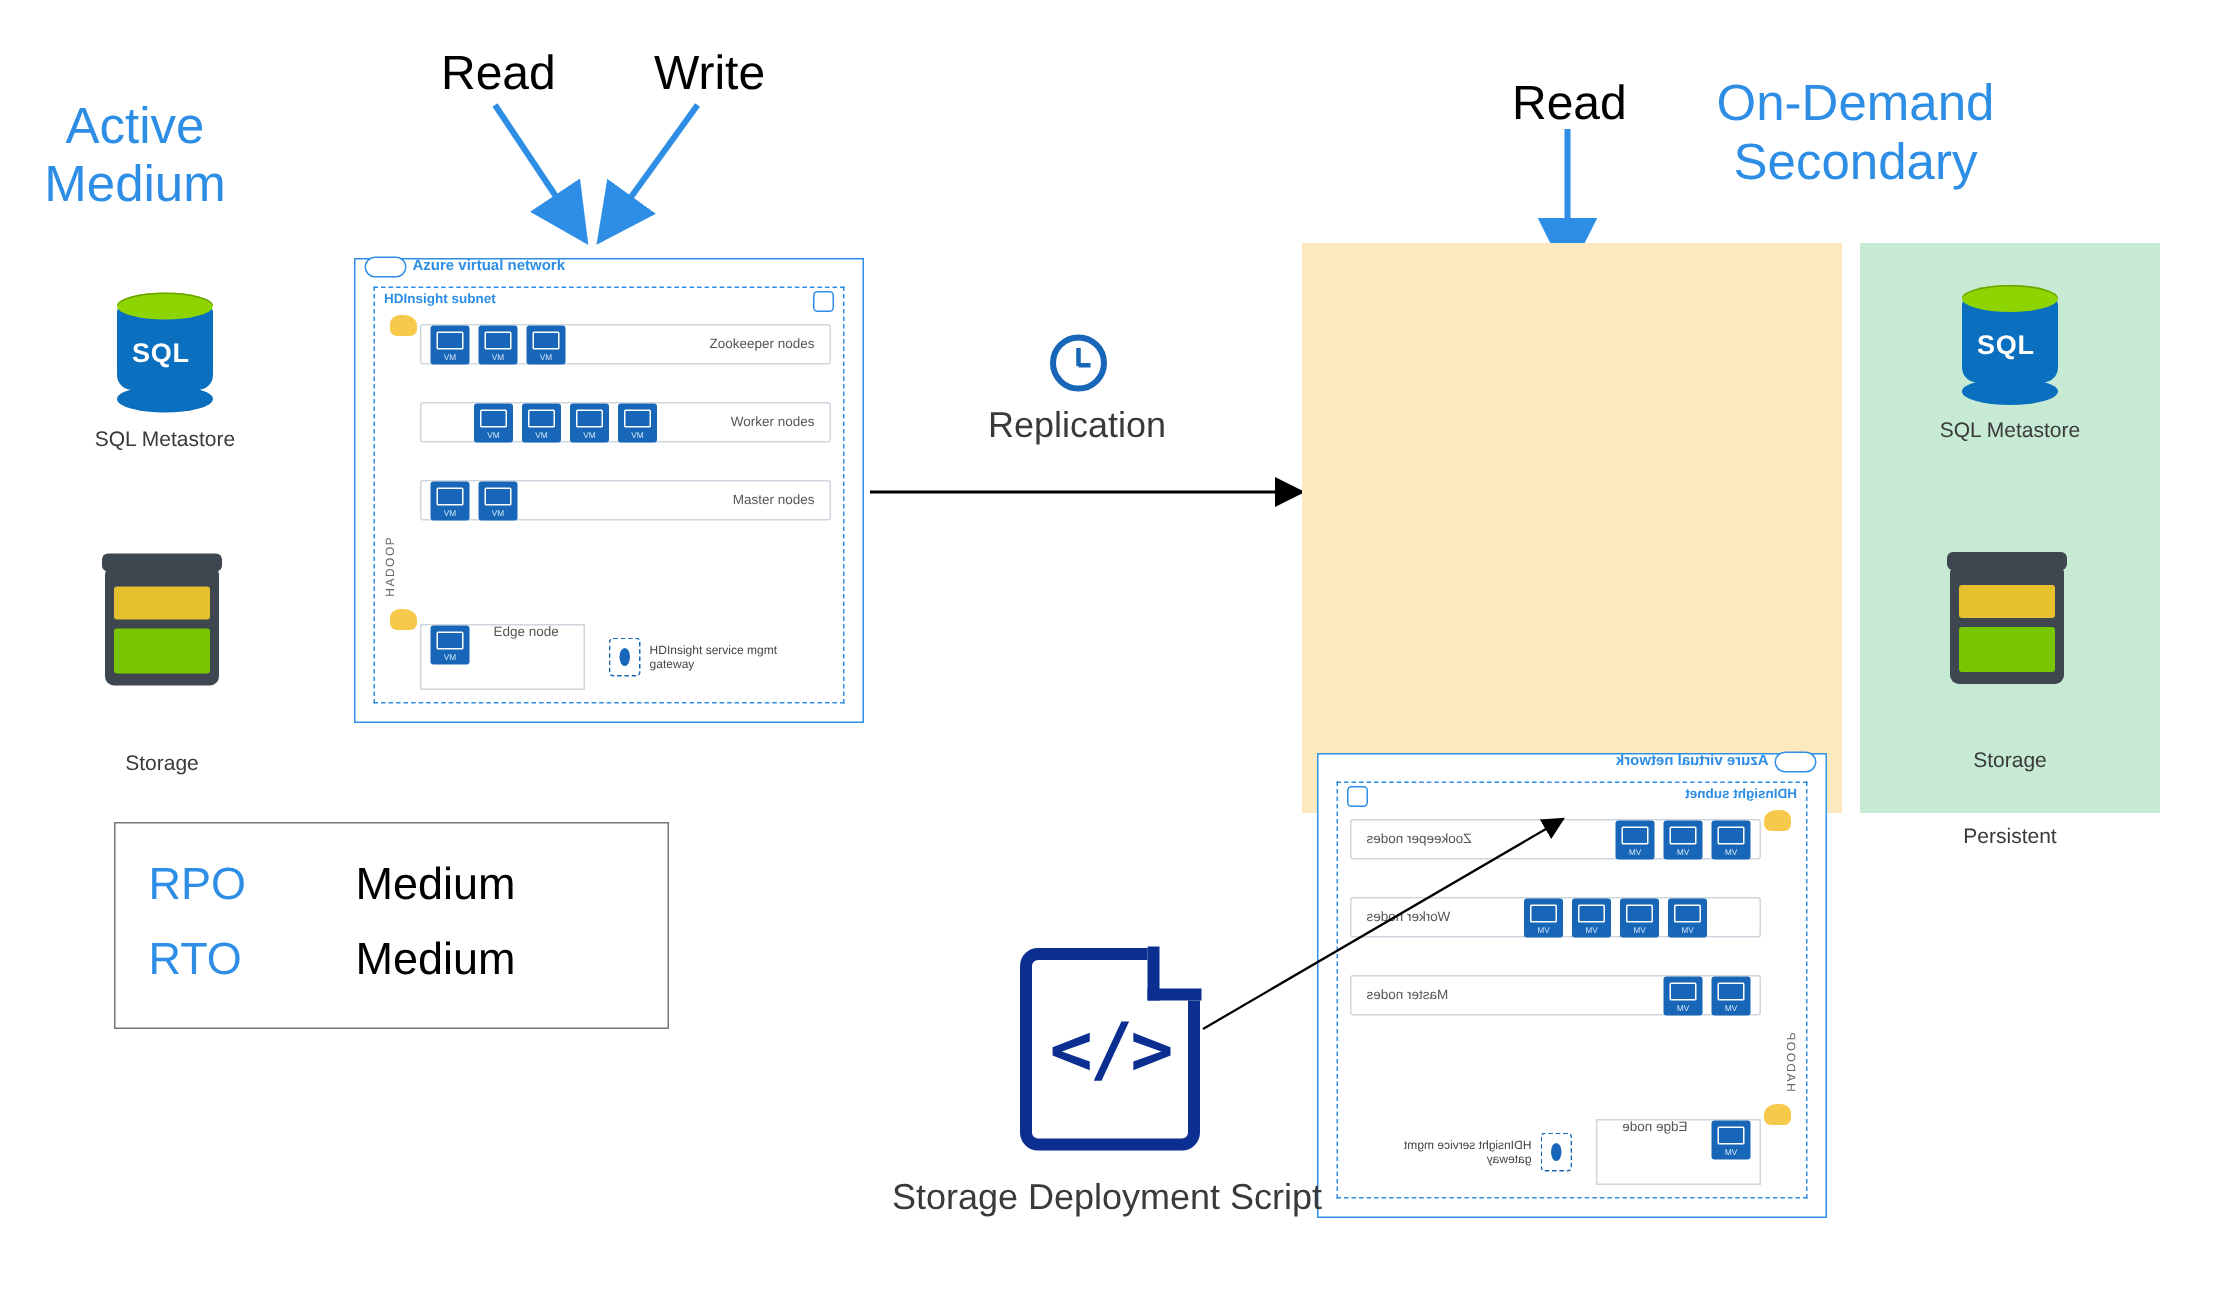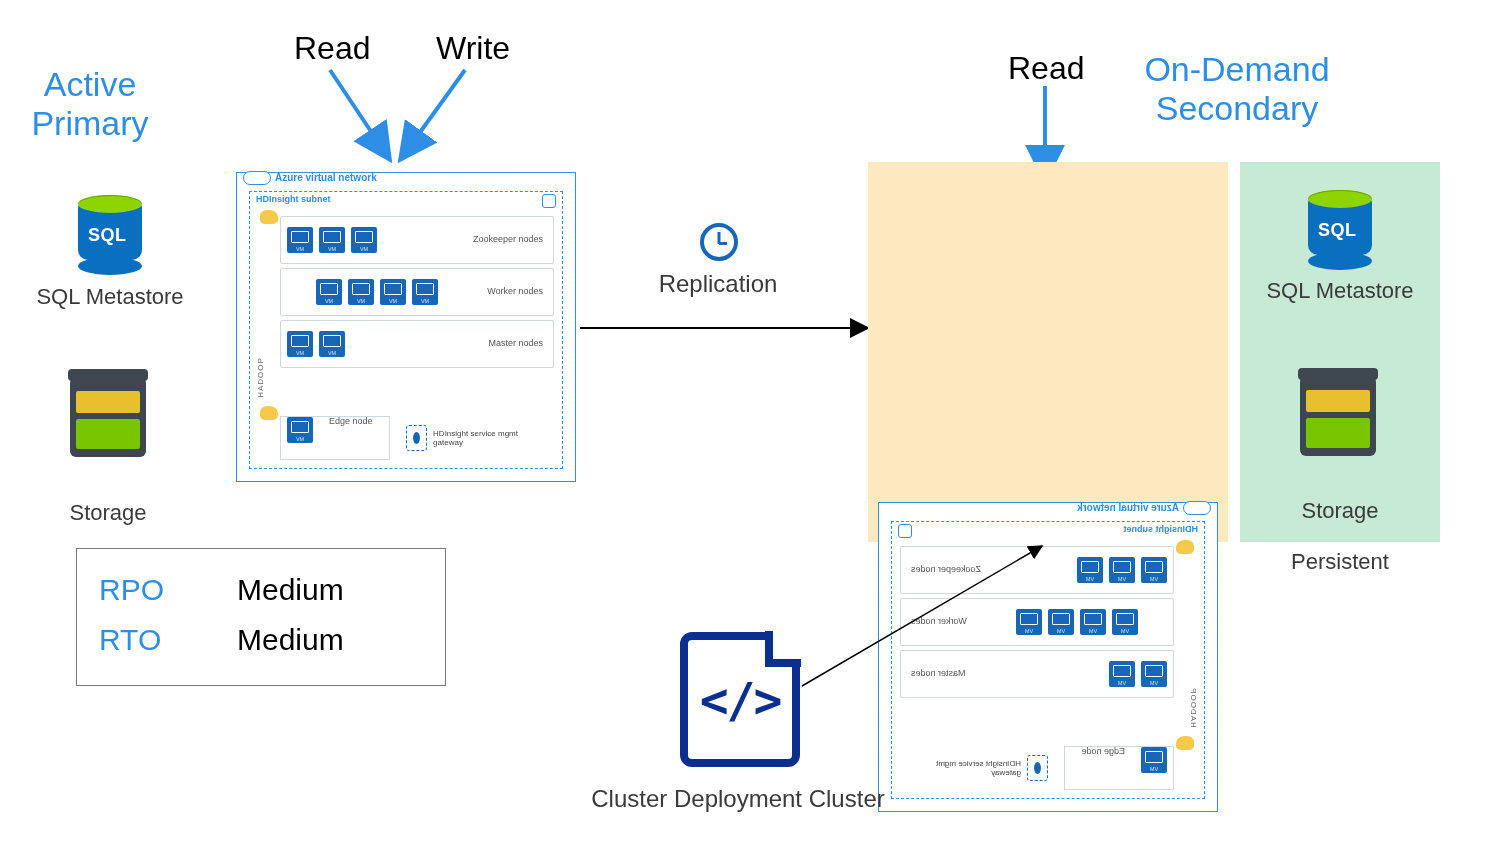--- a/index.html
+++ b/index.html
@@ -7,21 +7,21 @@
     font-family: "Segoe UI", Arial, sans-serif;
     background: #fff;
     width: 1485px;
     height: 864px;
     position: relative;
     overflow: hidden;
   }
   .abs { position: absolute; }
   .blue-title { color: #2e8ee6; font-weight: 400; font-size: 34px; text-align: center; line-height: 1.15; }
   .black-label { color: #000; font-size: 32px; }
-  .small-label { color: #3a3a3a; font-size: 22px; text-align: center; }
+  .small-label { color: #3a3a3a; font-size: 14px; text-align: center; }
 
   
   .sql-icon { width: 80px; height: 80px; position: relative; }
   .sql-cyl-top { width: 64px; height: 18px; background: #8ed400; border-radius: 50%; position: absolute; left: 8px; top: 0; z-index: 2; box-shadow: 0 1px 0 #6aa200 inset; }
   .sql-cyl-body { width: 64px; height: 56px; background: #0b6fbf; position: absolute; left: 8px; top: 9px; border-radius: 4px 4px 10px 10px; }
   .sql-cyl-bot { width: 64px; height: 18px; background: #0b6fbf; border-radius: 50%; position: absolute; left: 8px; bottom: 0; }
   .sql-text { position: absolute; color: #fff; font-weight: 600; font-size: 18px; left: 18px; top: 30px; letter-spacing: 0.5px; }
 
   
   .storage-icon { width: 80px; height: 92px; position: relative; }
@@ -40,21 +40,21 @@
   .vnet { border: 1.2px solid #2e8ee6; background: #fff; width: 340px; height: 310px; position: relative; }
   .vnet.flipped { transform: scaleX(-1); }
   .vnet .head { position: absolute; top: -1px; left: 38px; font-size: 10px; color: #2e8ee6; font-weight: 600; }
   .cloud-icon { position: absolute; left: 6px; top: -2px; width: 28px; height: 14px; border: 1.5px solid #2e8ee6; border-radius: 10px; background: #fff; }
   .subnet { position: absolute; left: 12px; top: 18px; right: 12px; bottom: 12px; border: 1.2px dashed #2e8ee6; }
   .subnet-label { position: absolute; left: 6px; top: 2px; font-size: 9px; color: #2e8ee6; font-weight: 600; }
   .lock { position: absolute; right: 6px; top: 2px; width: 14px; height: 14px; border: 1.2px solid #2e8ee6; border-radius: 3px; }
   .hadoop-txt { position: absolute; left: -10px; bottom: 86px; font-size: 8px; color: #666; transform: rotate(-90deg); letter-spacing: 1px; }
   .elephant { position: absolute; left: 10px; top: 18px; width: 18px; height: 14px; background: #f7c94b; border-radius: 40% 50% 30% 30%; }
   .elephant2 { position: absolute; left: 10px; bottom: 48px; width: 18px; height: 14px; background: #f7c94b; border-radius: 40% 50% 30% 30%; }
-  .node-row { position: absolute; left: 30px; right: 8px; height: 48px; border: 1px solid #cfd6dd; border-radius: 2px; display: flex; align-items: center; }
+  .node-row { position: absolute; left: 30px; right: 8px; height: 27px; border: 1px solid #cfd6dd; border-radius: 2px; display: flex; align-items: center; }
   .row1 { top: 24px; }
   .row2 { top: 76px; padding-left: 29px; }
   .row3 { top: 128px; }
   .vm-group { display: flex; gap: 6px; padding-left: 6px; }
   .vm { width: 26px; height: 26px; background: #1766b8; border-radius: 2px; position: relative; }
   .vm::after { content: ""; position: absolute; left: 4px; right: 4px; top: 4px; bottom: 10px; border: 1.2px solid #fff; border-radius: 1px; }
   .vm::before { content: "VM"; position: absolute; bottom: 1px; left: 0; right: 0; text-align: center; font-size: 5.5px; color: #cfe2f6; }
   .row-label { margin-left: auto; padding-right: 10px; font-size: 9px; color: #555; line-height: 1.1; text-align: left; }
   .edge-row { position: absolute; left: 30px; bottom: 8px; width: 110px; height: 44px; border: 1px solid #cfd6dd; display: flex; padding-left: 6px; gap: 10px; }
   .svc-box { position: absolute; left: 156px; bottom: 8px; width: 120px; height: 44px; display: flex; align-items: center; gap: 6px; }
@@ -78,21 +78,21 @@
   .script-txt { position: absolute; inset: 0; display: flex; align-items: center; justify-content: center; color: #0b2f91; font-weight: 700; font-size: 48px; font-family: Consolas, monospace; letter-spacing: -2px; }
 
   
   .arrow-svg { position: absolute; overflow: visible; }
 
 </style>
 </head>
 <body>
 
 <div class="abs blue-title" style="left:10px; top:65px; width:160px;">
-  <span>Active Primary</span>
+  <span>Active Medium</span>
 </div>
 
 <div class="abs blue-title" style="left:1122px; top:50px; width:230px;">
   <span>On-Demand Secondary</span>
 </div>
 
 <div class="abs black-label" style="left:294px; top:30px;">Read</div>
 <div class="abs black-label" style="left:436px; top:30px;">Write</div>
 
 <div class="abs black-label" style="left:1008px; top:50px;">Read</div>
@@ -271,17 +271,17 @@
 </div>
 <div class="abs small-label" style="left:1290px; top:498px; width:100px;">Storage</div>
 
 <div class="abs" style="left:680px; top:632px;">
   <div class="script-icon">
     <div class="script-body"></div>
     <div class="script-fold"></div>
     <div class="script-txt">&lt;/&gt;</div>
   </div>
 </div>
-<div class="abs small-label" style="left:588px; top:785px; width:300px; font-size:24px;">Cluster Deployment Cluster</div>
+<div class="abs small-label" style="left:588px; top:785px; width:300px; font-size:24px;">Storage Deployment Script</div>
 
 <svg class="arrow-svg" style="left:802px; top:536px;" width="260" height="160">
   <line x1="0" y1="150" x2="240" y2="10" stroke="#000" stroke-width="1.5" marker-end="url(#ah-black)"></line>
 </svg>
 
 </body></html>

